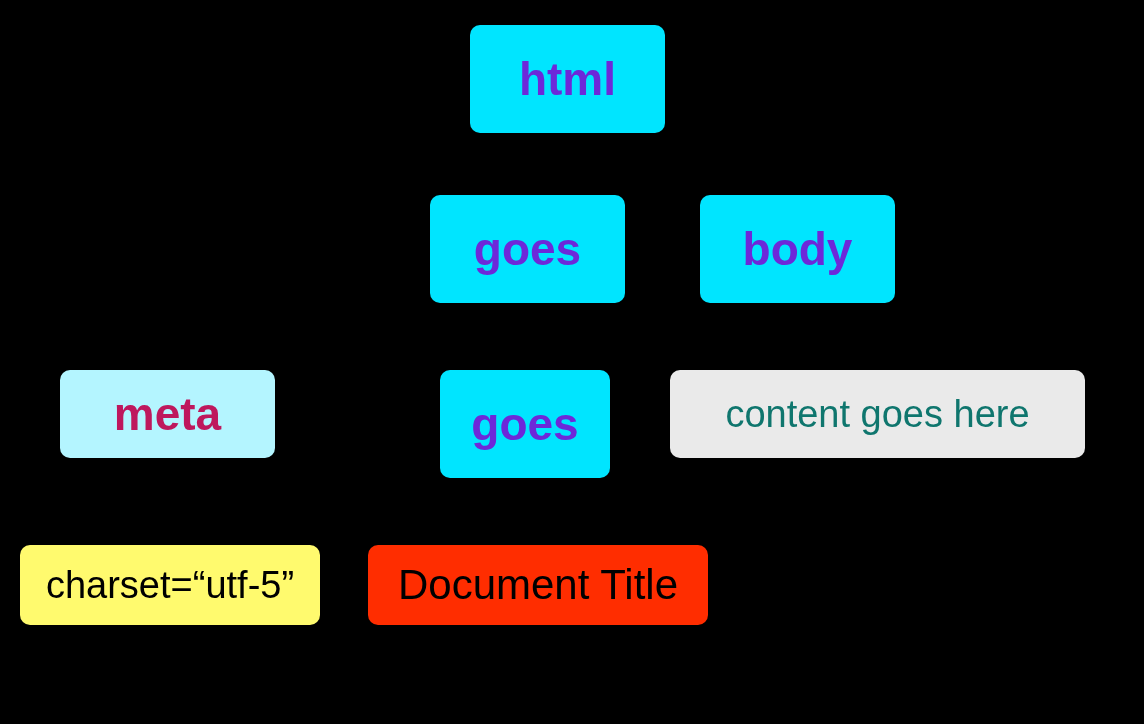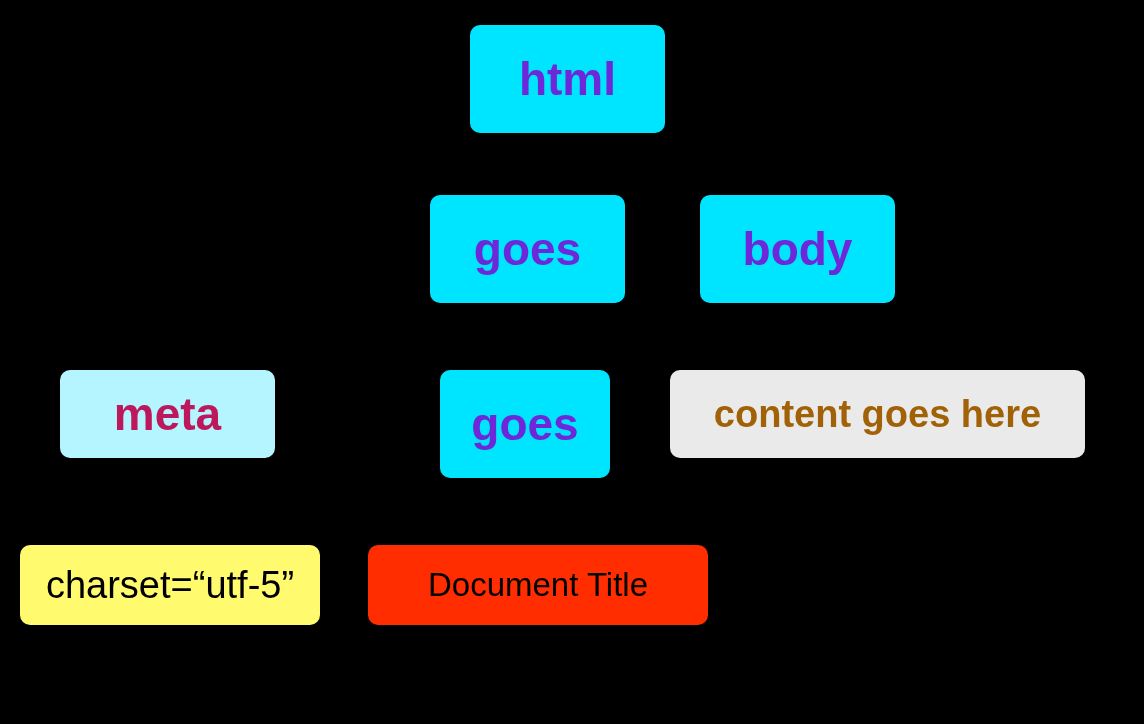--- a/index.html
+++ b/index.html
@@ -33,38 +33,38 @@
     .cyan-light {
       background: #B4F5FF;
       color: #be185d;
       font-size: 46px;
       padding: 0 20px;
       height: 88px;
       font-weight: bold;
     }
     .grey {
       background: #EAEAEA;
-      color: #a16207;
+      color: #0f766e;
       font-size: 38px;
-      font-weight: 700;
+      font-weight: 400;
       padding: 0 24px;
       height: 88px;
     }
     .yellow {
       background: #FFFA6E;
       color: #000000;
       font-size: 38px;
       font-weight: 400;
       padding: 0 24px;
       height: 80px;
     }
     .red {
       background: #FF2D00;
       color: #000000;
-      font-size: 33px;
+      font-size: 42px;
       font-weight: 400;
       padding: 0 24px;
       height: 80px;
     }
     svg.edges {
       position: absolute;
       top: 0;
       left: 0;
       width: 1144px;
       height: 724px;

